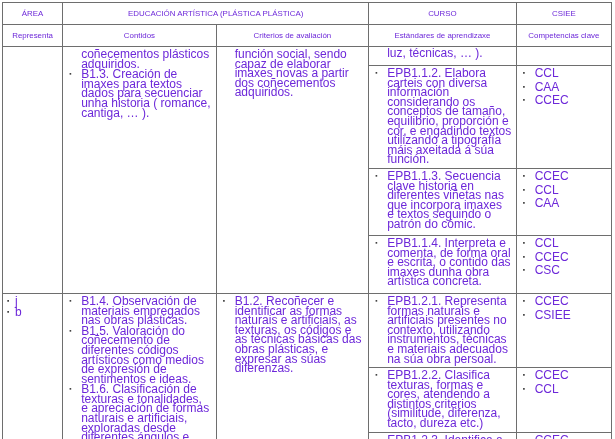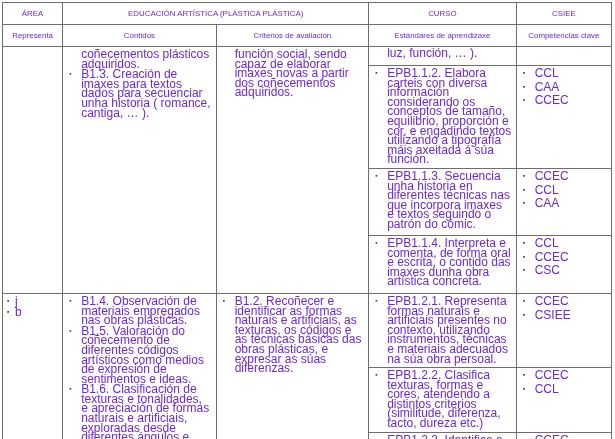--- a/index.html
+++ b/index.html
@@ -64,39 +64,39 @@
     <tr style="height:19px">
       <td rowspan="4" class="obx"></td>
       <td rowspan="4" class="pad-top">
         <div class="cont">coñecementos plásticos adquiridos.</div>
         <div class="bi">B1.3. Creación de imaxes para textos dados para secuenciar unha historia ( romance, cantiga, … ).</div>
       </td>
       <td rowspan="4" class="pad-top">
         <div class="cont">función social, sendo capaz de elaborar imaxes novas a partir dos coñecementos adquiridos.</div>
       </td>
       <td>
-        <div class="cont">luz, función, … ).</div>
+        <div class="cont">luz, técnicas, … ).</div>
       </td>
       <td class="comp"></td>
     </tr>
 
     <tr style="height:100px">
       <td class="pad-top">
         <div class="bi">EPB1.1.2. Elabora carteis con diversa información considerando os conceptos de tamaño, equilibrio, proporción e cor, e engadindo textos utilizando a tipografía máis axeitada á súa función.</div>
       </td>
       <td class="comp pad-top">
         <div class="bi">CCL</div>
         <div class="bi">CAA</div>
         <div class="bi">CCEC</div>
       </td>
     </tr>
 
     <tr style="height:67px">
       <td class="pad-top">
-        <div class="bi">EPB1.1.3. Secuencia unha historia en diferentes técnicas nas que incorpora imaxes e textos seguindo o patrón do cómic.</div>
+        <div class="bi">EPB1.1.3. Secuencia clave historia en diferentes viñetas nas que incorpora imaxes e textos seguindo o patrón do cómic.</div>
       </td>
       <td class="comp pad-top">
         <div class="bi">CCEC</div>
         <div class="bi">CCL</div>
         <div class="bi">CAA</div>
       </td>
     </tr>
 
     <tr style="height:58px">
       <td class="pad-top">

